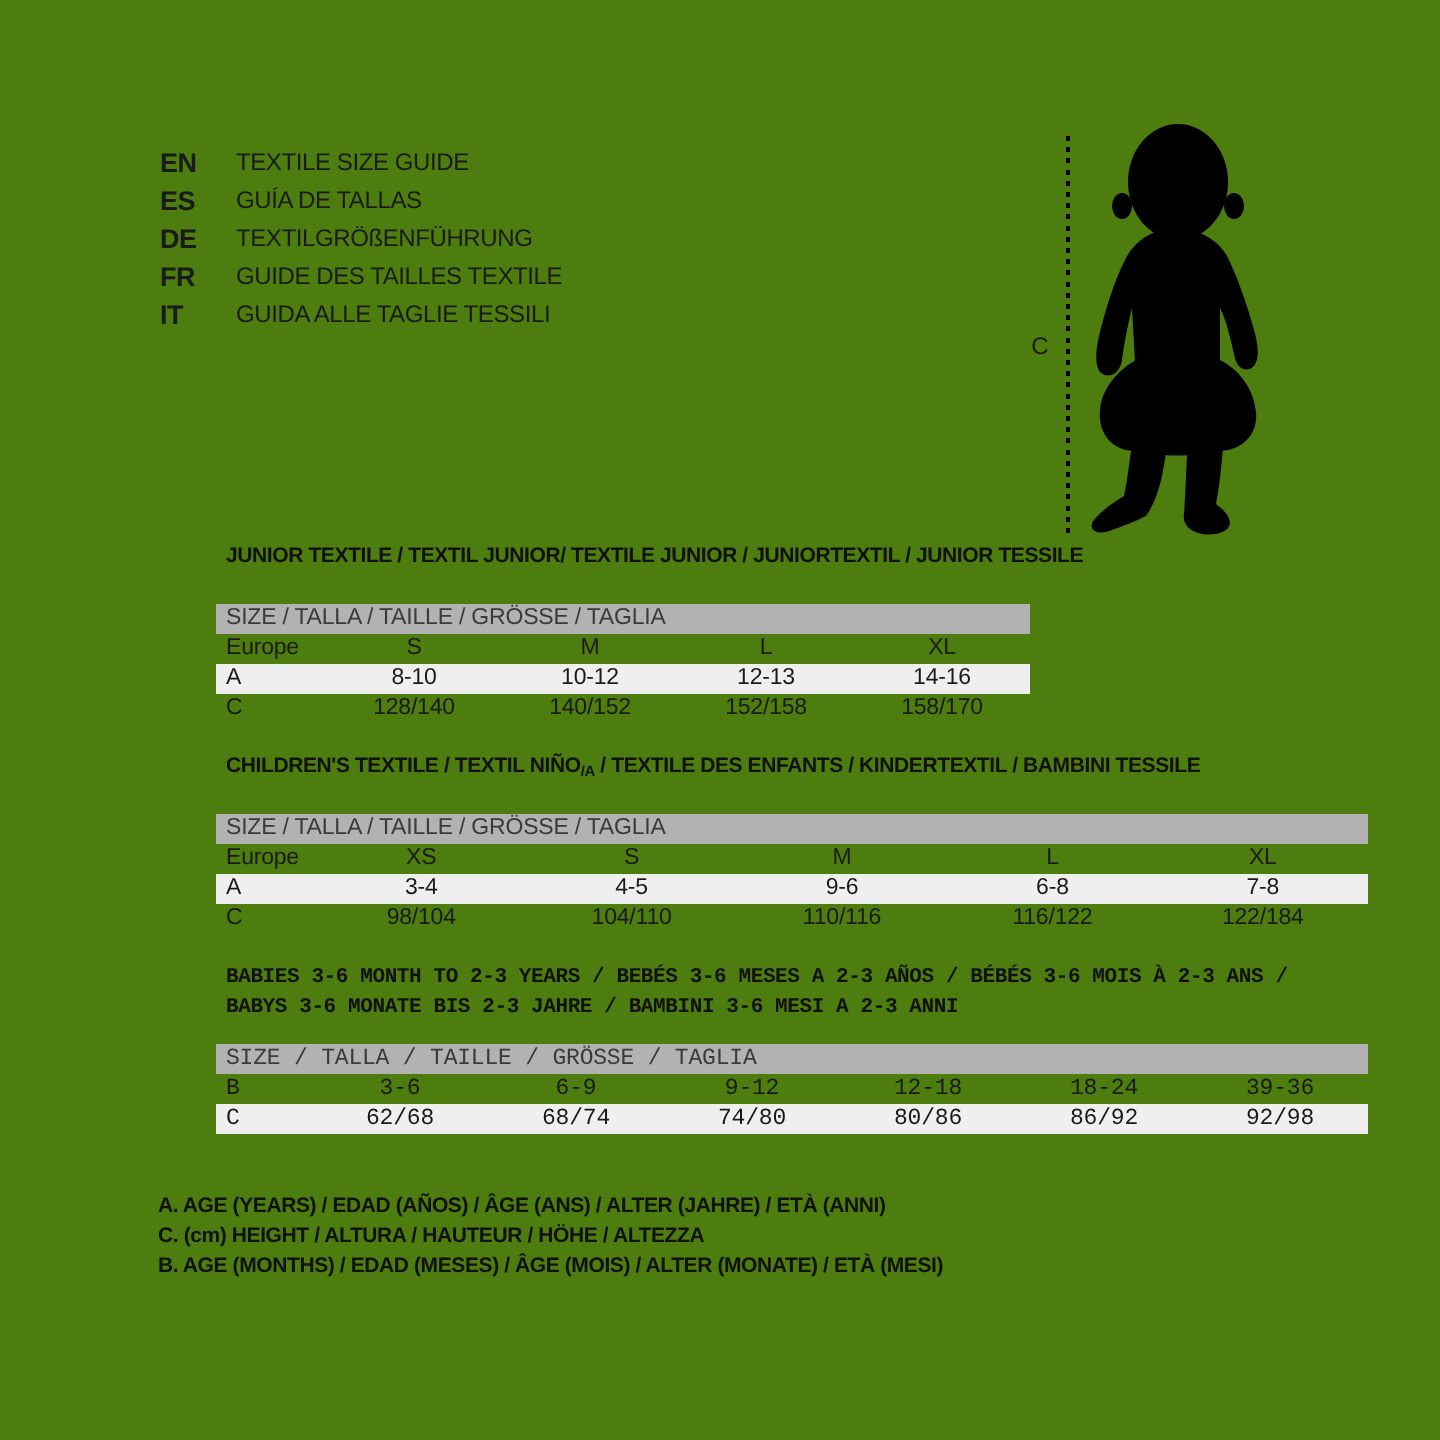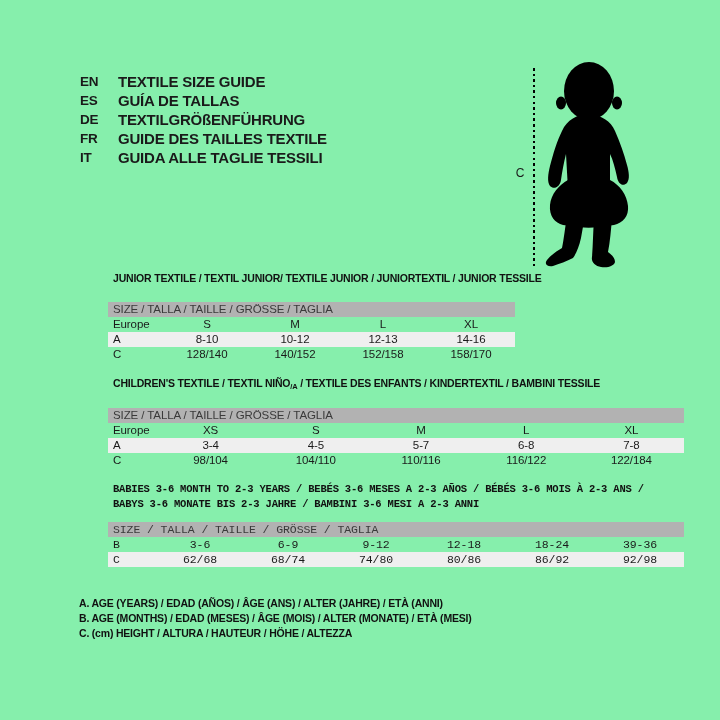--- a/index.html
+++ b/index.html
@@ -1,27 +1,27 @@
 <!DOCTYPE html>
 <html style="--bar-bg: #b2b2b2; --bar-text: #3a3a3a; --row-shaded: #efefef; --text: #1a1a1a; --silhouette: #000000;"><head>
 <meta charset="utf-8">
 <style>
   * { margin:0; padding:0; box-sizing:border-box; }
   html,body { background:#fff; }
   .canvas {
-    position:relative; width:720px; height:720px; background:#86efac; overflow:hidden;
+    position:relative; width:720px; height:720px; background:#4d7c0f; overflow:hidden;
     font-family:"Liberation Sans","DejaVu Sans",sans-serif;
     color:var(--text,#1a1a1a);
   }
 
   
   .lang-block { position:absolute; left:80px; top:72px; }
   .lang-row { display:flex; height:19px; line-height:19px; }
   .lang-code { width:38px; font-weight:700; font-size:13.5px; letter-spacing:-0.2px; }
-  .lang-label { font-weight:700; font-size:15px; letter-spacing:-0.2px; white-space:nowrap; }
+  .lang-label { font-weight:400; font-size:12px; letter-spacing:-0.2px; white-space:nowrap; }
 
   
   .height-line {
     position:absolute; left:533px; top:68px; width:2px; height:200px;
     background:repeating-linear-gradient(to bottom,
       var(--silhouette,#000) 0px, var(--silhouette,#000) 2.5px,
       transparent 2.5px, transparent 5.6px);
   }
   .height-label {
     position:absolute; left:512px; top:166px; width:16px; text-align:center;
@@ -142,21 +142,21 @@
           <span class="cell">XS</span>
           <span class="cell">S</span>
           <span class="cell">M</span>
           <span class="cell">L</span>
           <span class="cell">XL</span>
         </div>
         <div class="tbl-row shaded">
           <span class="row-label">A</span>
           <span class="cell">3-4</span>
           <span class="cell">4-5</span>
-          <span class="cell">5-7</span>
+          <span class="cell">9-6</span>
           <span class="cell">6-8</span>
           <span class="cell">7-8</span>
         </div>
         <div class="tbl-row">
           <span class="row-label">C</span>
           <span class="cell">98/104</span>
           <span class="cell">104/110</span>
           <span class="cell">110/116</span>
           <span class="cell">116/122</span>
           <span class="cell">122/184</span>
@@ -187,17 +187,17 @@
           <span class="cell">74/80</span>
           <span class="cell">80/86</span>
           <span class="cell">86/92</span>
           <span class="cell">92/98</span>
         </div>
       </div>
   </section>
 
   <div class="notes">
     <div class="note-line">A. AGE (YEARS) / EDAD (AÑOS) / ÂGE (ANS) / ALTER (JAHRE) / ETÀ (ANNI)</div>
+    <div class="note-line">C. (cm) HEIGHT / ALTURA / HAUTEUR / HÖHE / ALTEZZA</div>
     <div class="note-line">B. AGE (MONTHS) / EDAD (MESES) / ÂGE (MOIS) / ALTER (MONATE) / ETÀ (MESI)</div>
-    <div class="note-line">C. (cm) HEIGHT / ALTURA / HAUTEUR / HÖHE / ALTEZZA</div>
   </div>
 
 </div>
 
 </body></html>

